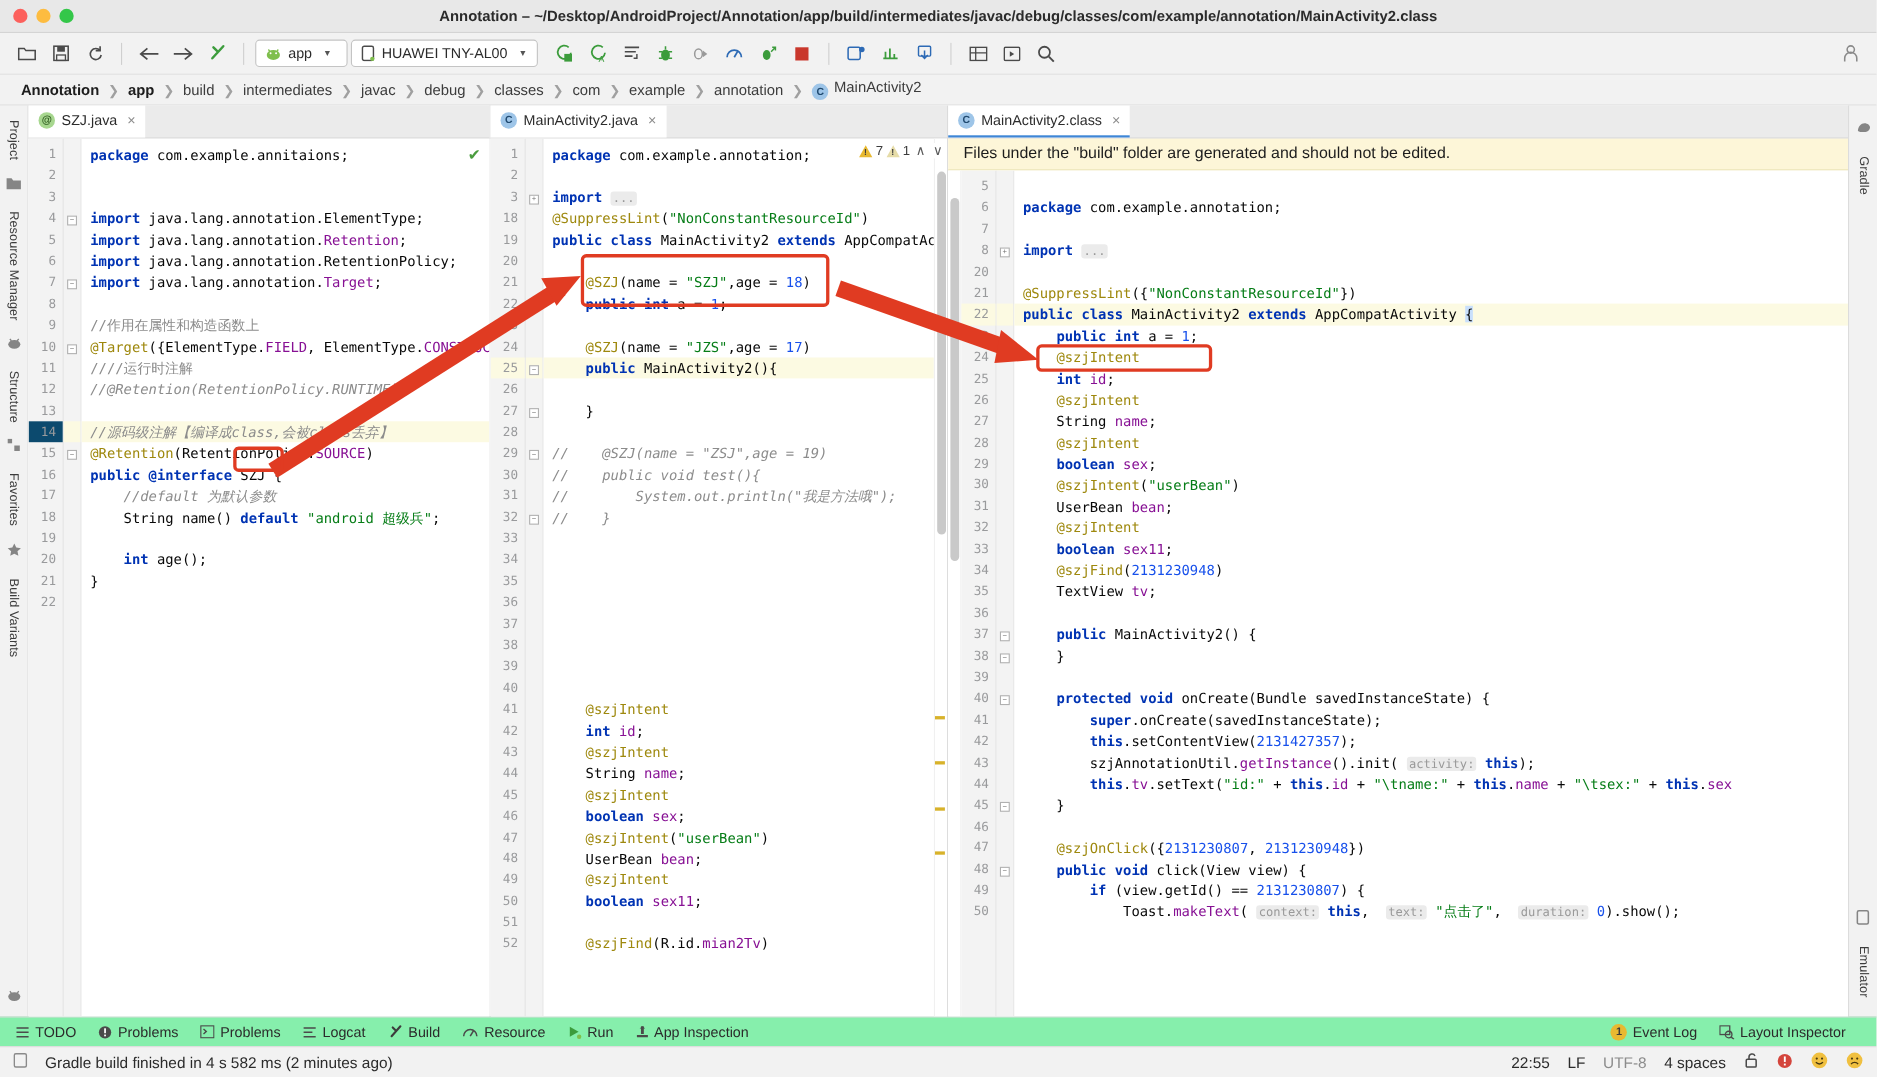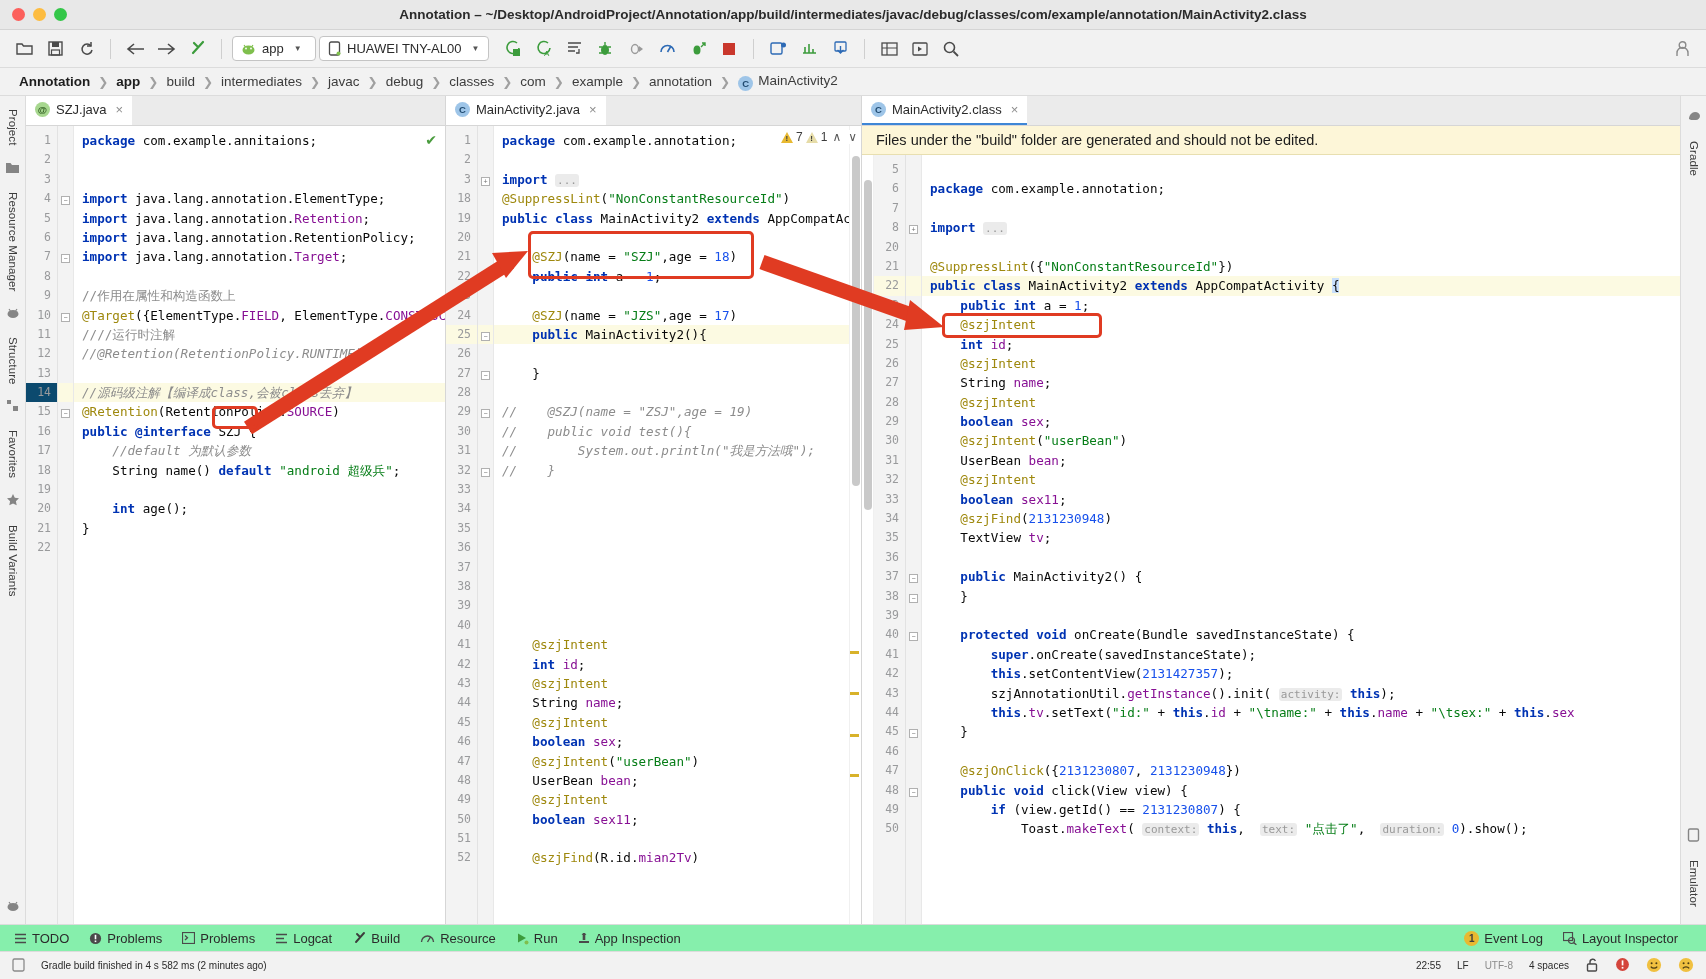--- a/index.html
+++ b/index.html
@@ -170,21 +170,21 @@
   .bb-item { display: flex; align-items: center; gap: 5px; white-space: nowrap; }
   .badge-num {
     width: 15px; height: 15px; border-radius: 50%; background: #e8b931; color: #3c3c3c;
     font-size: 10px; font-weight: bold; display: inline-flex; align-items: center; justify-content: center;
   }
 
   
   .statusbar {
     height: 28px; background: #f2f2f2; border-top: 1px solid #dcdcdc;
     display: flex; align-items: center; padding: 0 12px; gap: 16px;
-    font-size: 10px; color: #2b2b2b; flex: 0 0 28px;
+    font-size: 14px; color: #2b2b2b; flex: 0 0 28px;
   }
   .sb-right { margin-left: auto; display: flex; align-items: center; gap: 16px; }
   .sb-dim { color: #8c8c8c; }
 </style>
 </head>
 <body>
 
 <div class="app">
 
   <div class="titlebar">

